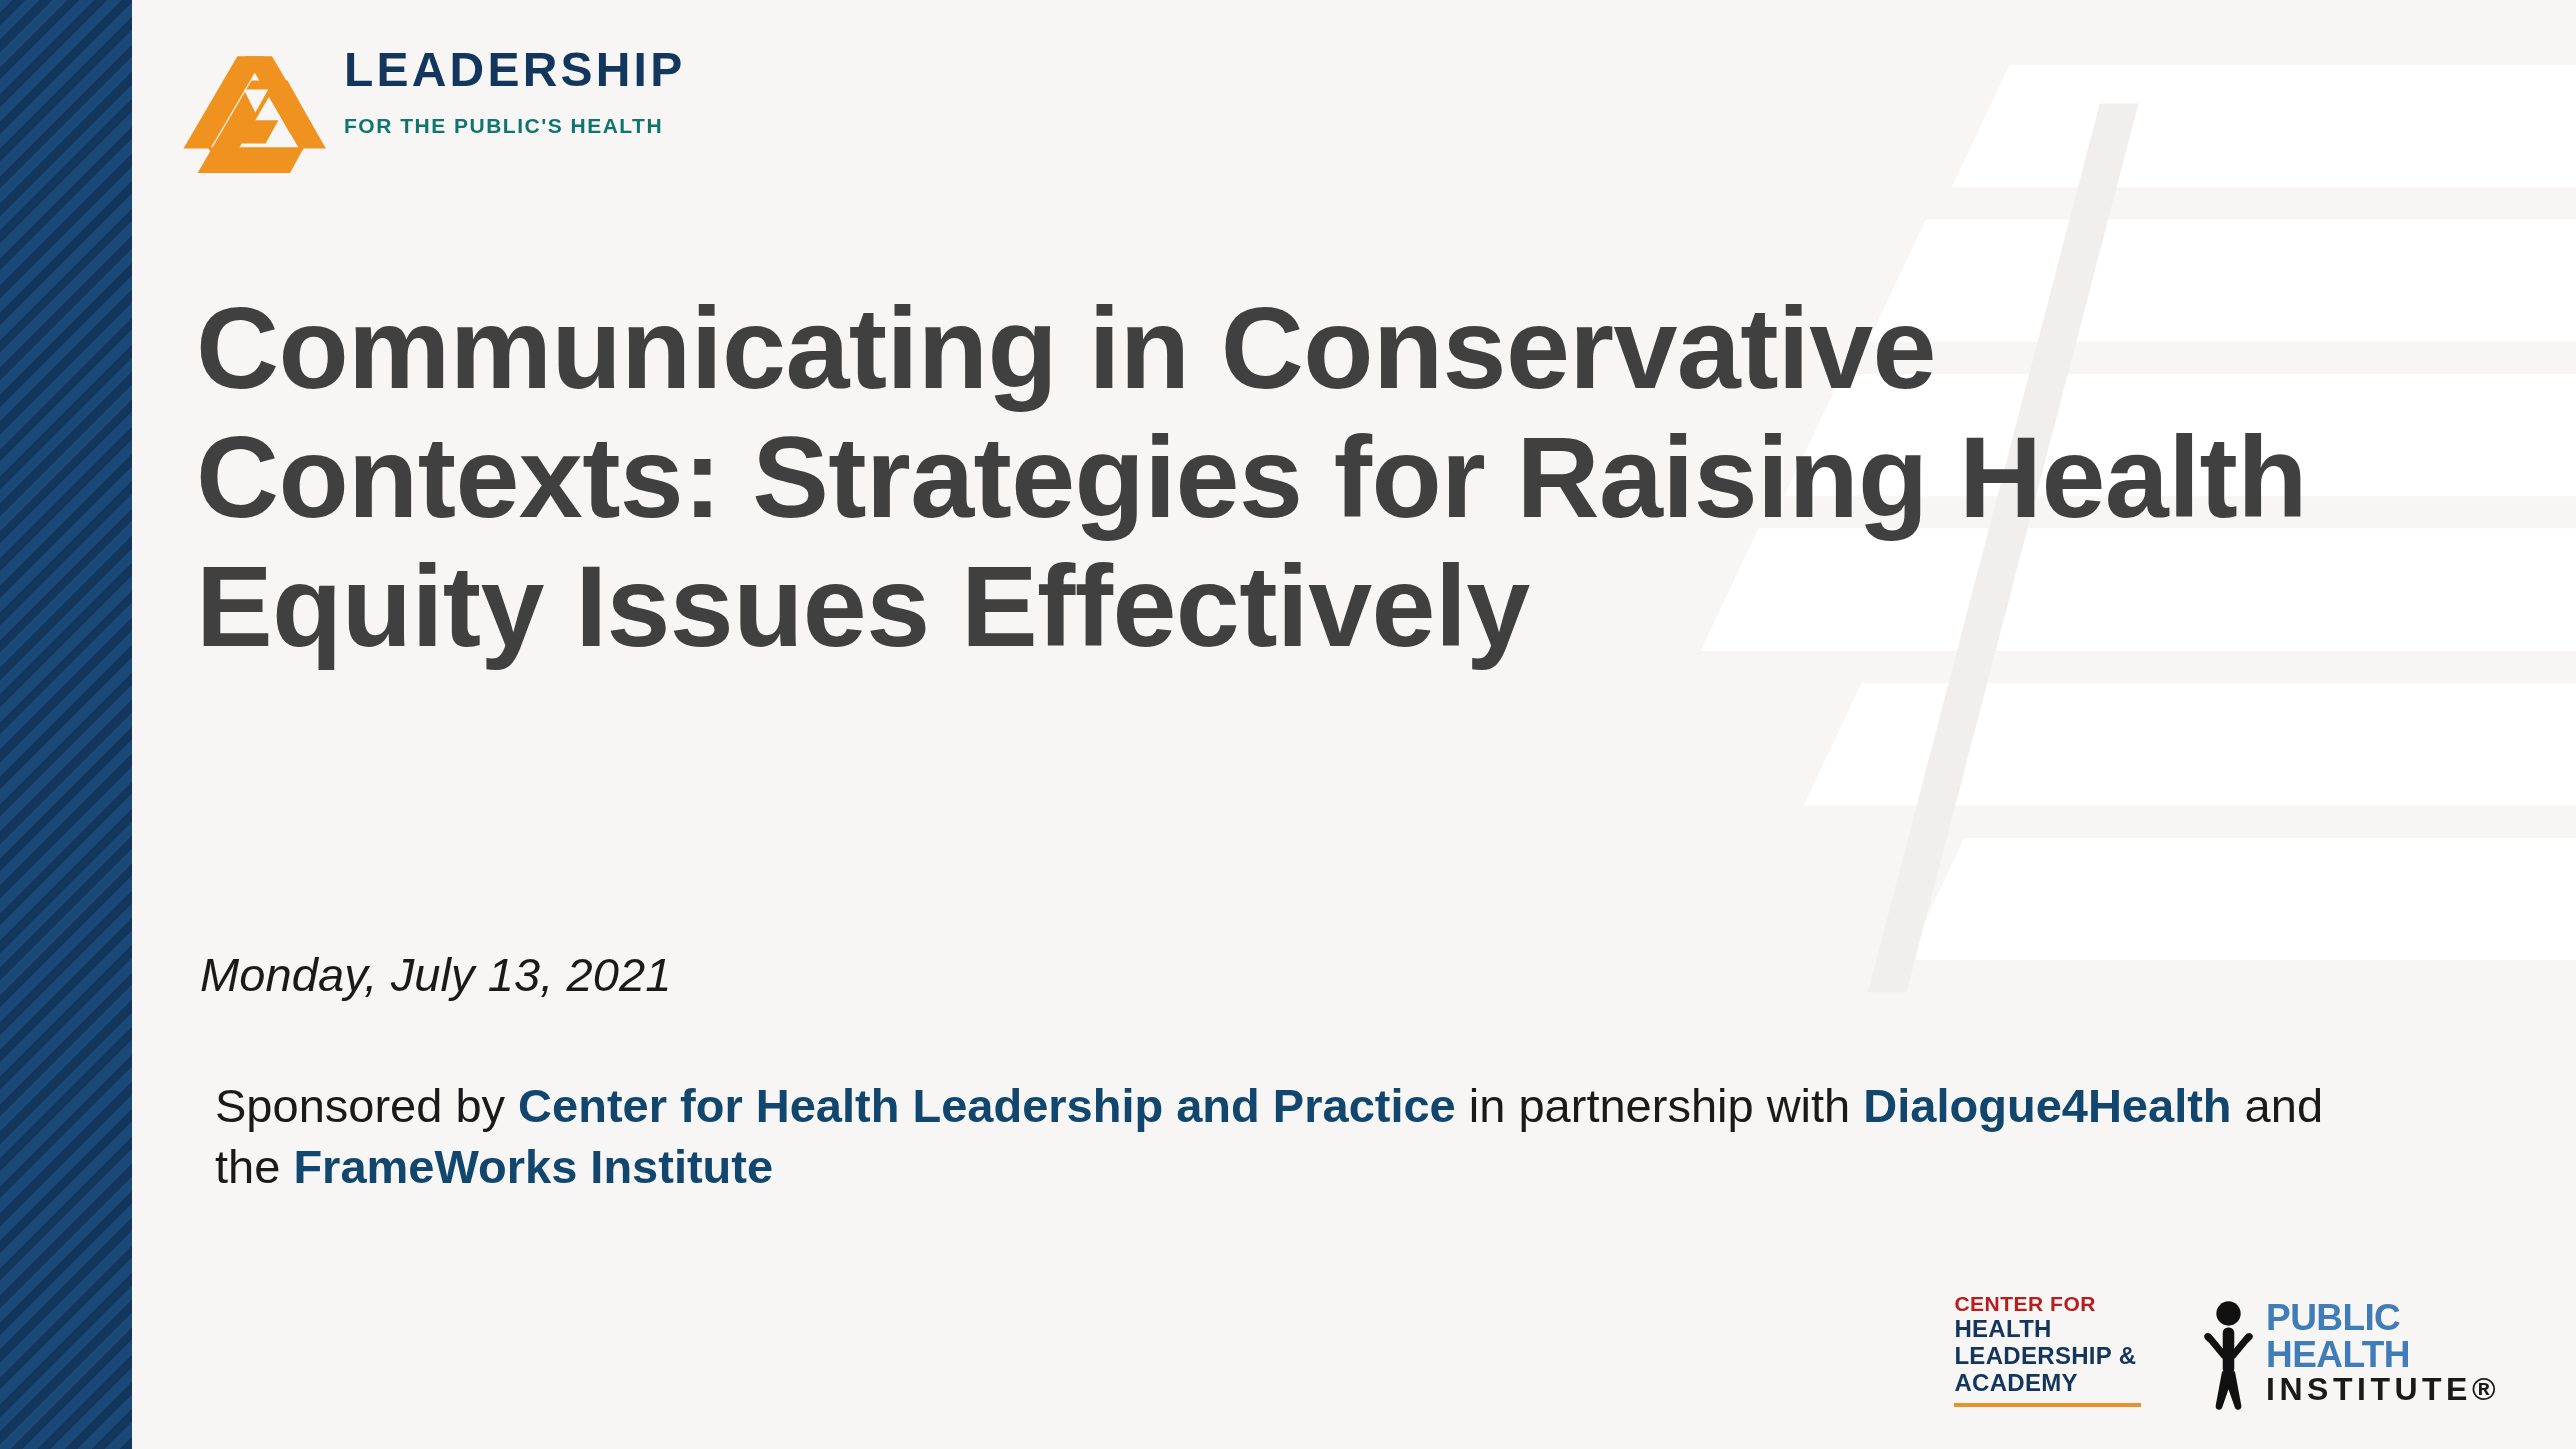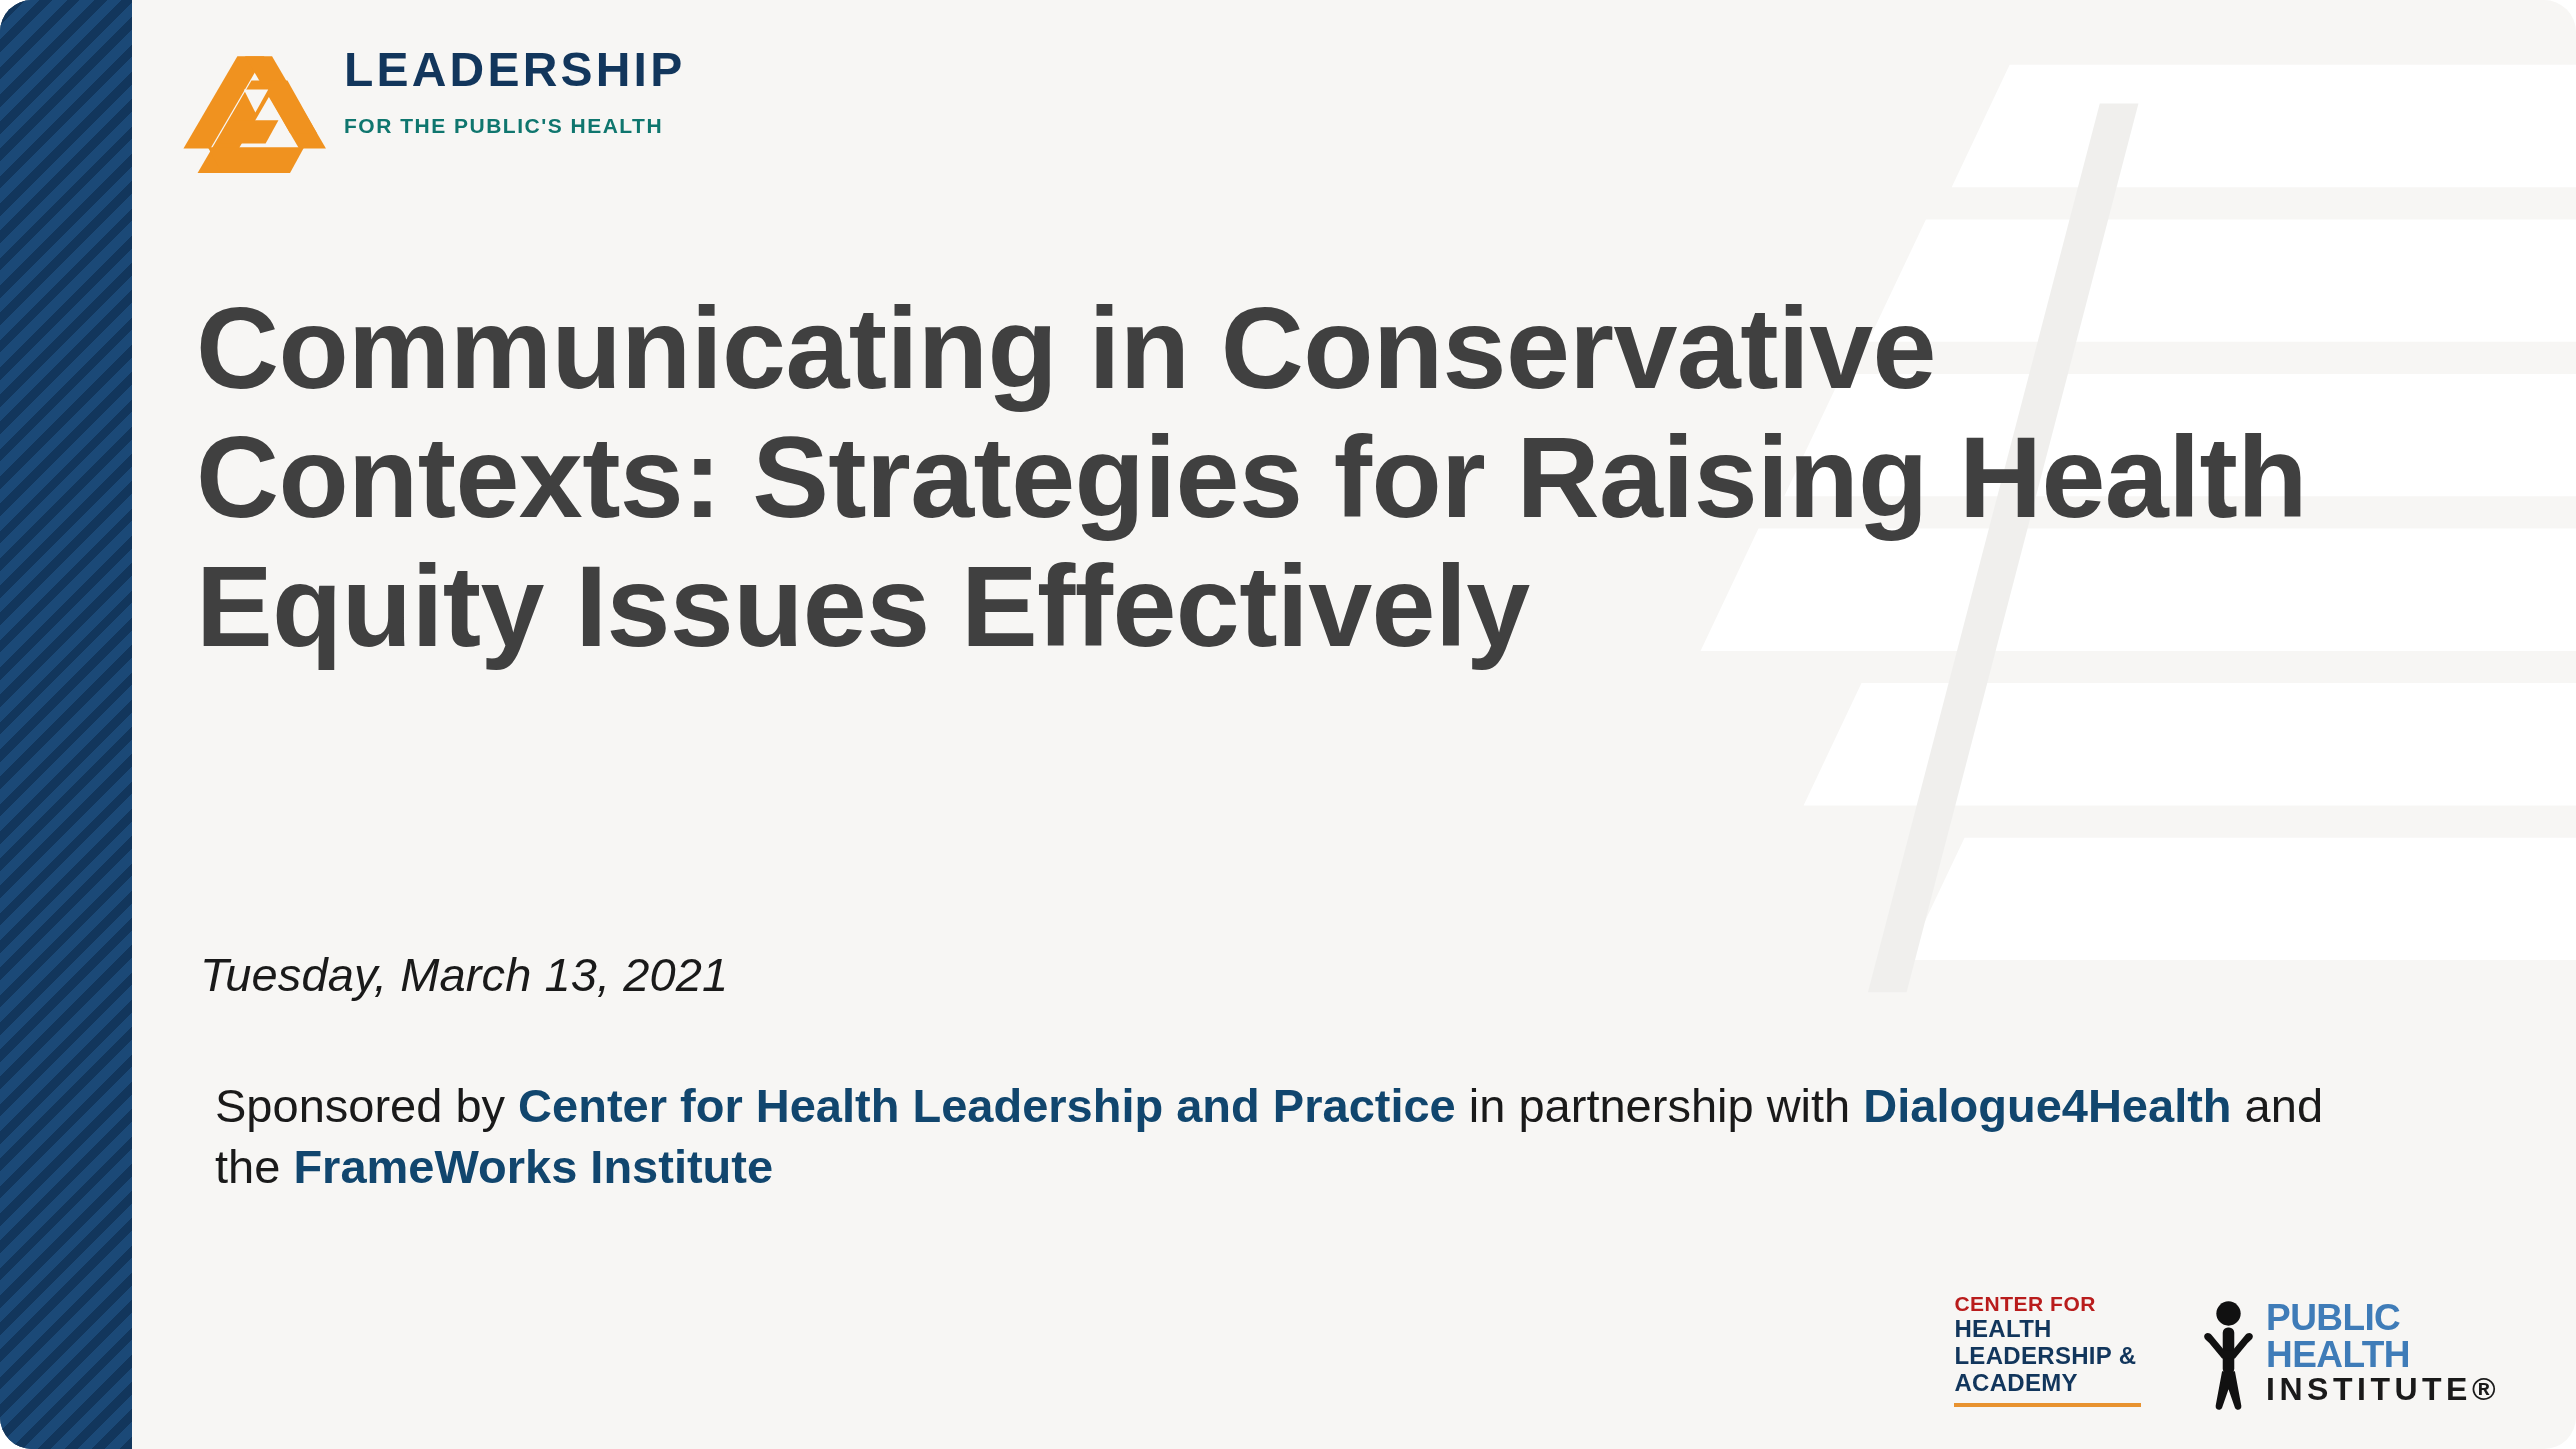--- a/index.html
+++ b/index.html
@@ -9,21 +9,20 @@
   }
   body {
     font-family: "Liberation Sans", sans-serif;
   }
   .slide {
     position: relative;
     width: 2576px;
     height: 1449px;
     background: #f7f6f4;
     overflow: hidden;
-    border-radius: 32px;
   }
 
   
   .left-bar {
     position: absolute;
     left: 0;
     top: 0;
     width: 132px;
     height: 100%;
     background-color: #12365c;
@@ -220,21 +219,21 @@
       </g>
     </svg>
     <div class="logo-text">
       <div class="logo-line1">LEADERSHIP</div>
       <div class="logo-line3">FOR THE PUBLIC'S HEALTH</div>
     </div>
   </div>
 
   <div class="title">Communicating in Conservative Contexts: Strategies for Raising Health Equity Issues Effectively</div>
 
-  <div class="date">Tuesday, March 13, 2021</div>
+  <div class="date">Monday, July 13, 2021</div>
 
   <div class="sponsor"><span>Sponsored by </span><b>Center for Health Leadership and Practice</b><span> in partnership with </span><b>Dialogue4Health</b><span> and the </span><b>FrameWorks Institute</b></div>
 
   <div class="partner-logos">
 
     <div class="chlp-logo">
       <div class="chlp-top">CENTER FOR</div>
       <div class="chlp-main">HEALTH</div>
       <div class="chlp-main">LEADERSHIP &amp;</div>
       <div class="chlp-main">ACADEMY</div>

